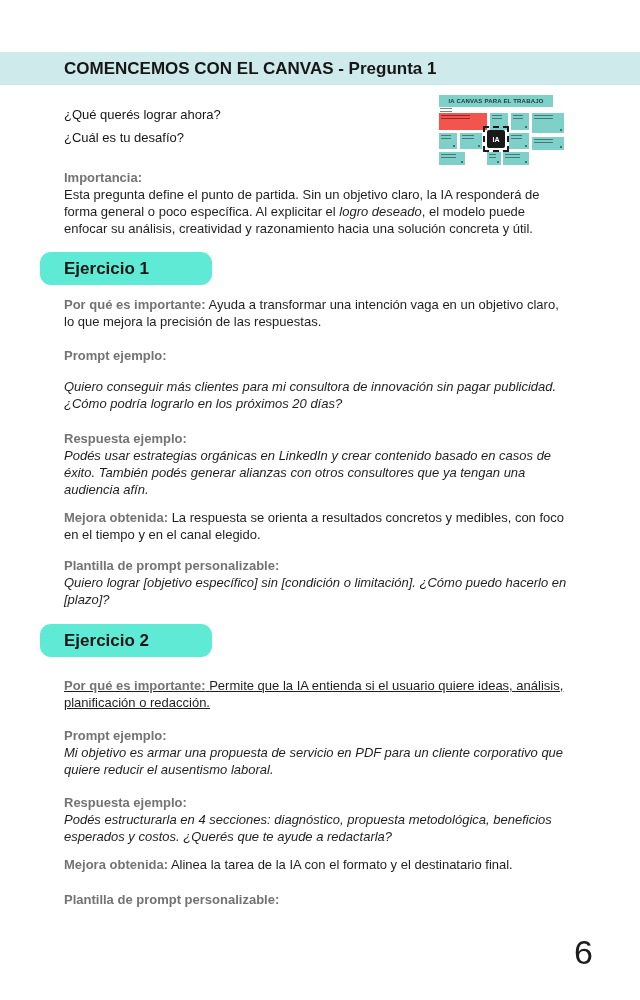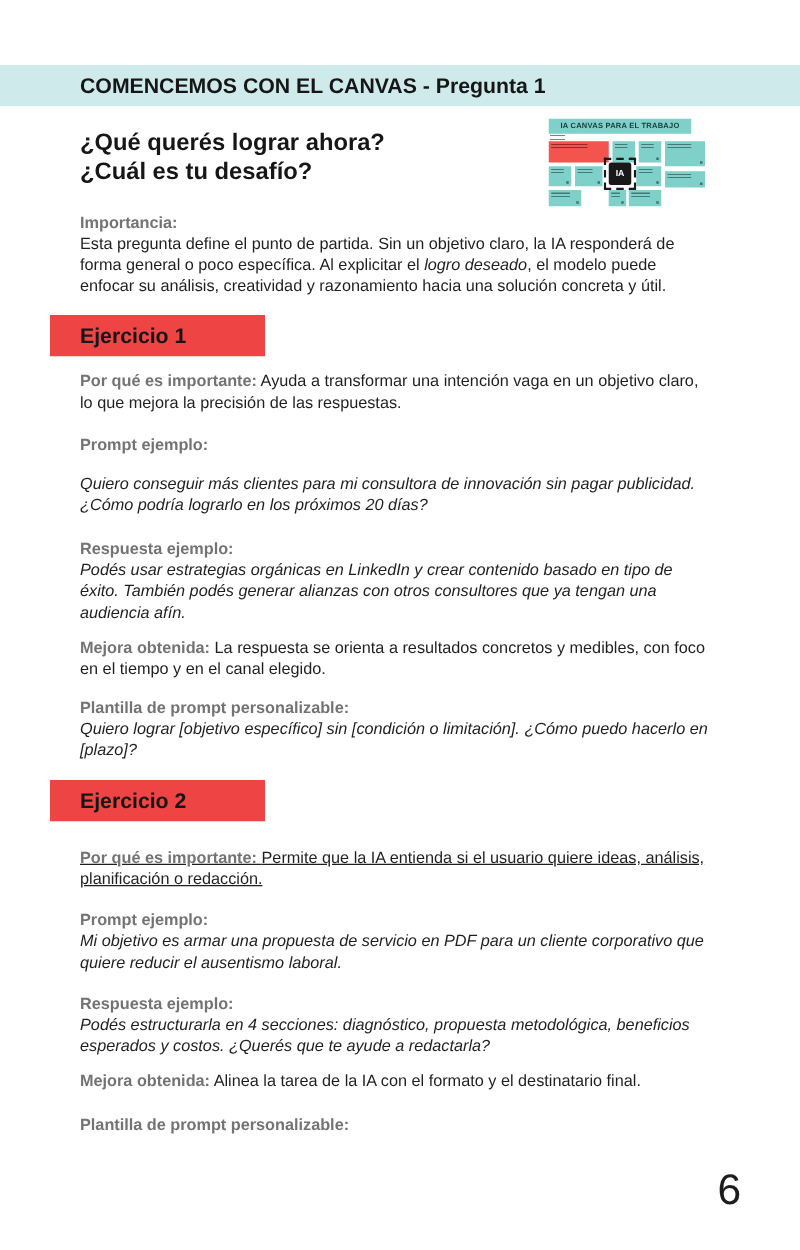--- a/index.html
+++ b/index.html
@@ -16,21 +16,21 @@
   .header-band {
     position:absolute; top:52px; left:0; width:640px; height:33px;
     background:#cfeaea;
     display:flex; align-items:center;
     padding-left:64px;
     font-size:17px; font-weight:bold; color:#161616;
   }
   
   .doc-title {
     position:absolute; top:103px; left:64px; width:360px;
-    font-size:19px; font-weight:bold; line-height:23px; color:#161616;
+    font-size:13px; font-weight:normal; line-height:23px; color:#161616;
   }
   
   .fig {
     position:absolute; left:435px; top:92px; width:133px; height:76px;
     background:#ffffff;
   }
   .fig .bar {
     position:absolute; left:4px; top:3px; width:114px; height:12px;
     background:#7ed0c8;
     display:flex; align-items:center; justify-content:center;
@@ -65,23 +65,23 @@
   
   .content { position:absolute; top:105px; left:64px; width:505px; }
   .content .spacer-title { height:46px; }
   p { font-size:13px; line-height:17px; color:#1f1f1f; }
   .lbl { font-weight:bold; color:#737373; }
   .it { font-style:italic; }
   .m-importancia { margin-top:18px; }
   .band {
     margin-left:-24px; margin-top:15px;
     width:172px; height:33px;
-    background:#ef4444;
+    background:#5eead4;
     display:flex; align-items:center; padding-left:24px;
-    font-size:17px; font-weight:bold; color:#161616;
+    font-size:17px; font-weight:bold; color:#161616;border-radius:11px;
   }
   .band.e2 { margin-top:16px; }
   .m-porque  { margin-top:11px; }
   .m-porque2 { margin-top:20px;text-decoration:underline; }
   .m-promptlbl { margin-top:17px; }
   .m-promptlbl2 { margin-top:16px; }
   .m-prompttxt { margin-top:14px; }
   .m-resplbl { margin-top:18px; }
   .m-resplbl2 { margin-top:16px; }
   .m-mejora { margin-top:11px; }
@@ -134,21 +134,21 @@
     <div class="band">
       <span>Ejercicio 1</span>
     </div>
 
     <p class="m-porque"><span class="lbl">Por qué es importante:</span> <span>Ayuda a transformar una intención vaga en un objetivo claro, lo que mejora la precisión de las respuestas.</span></p>
 
     <p class="m-promptlbl lbl">Prompt ejemplo:</p>
     <p class="m-prompttxt it">Quiero conseguir más clientes para mi consultora de innovación sin pagar publicidad. ¿Cómo podría lograrlo en los próximos 20 días?</p>
 
     <p class="m-resplbl lbl">Respuesta ejemplo:</p>
-    <p class="it">Podés usar estrategias orgánicas en LinkedIn y crear contenido basado en tipo de éxito. También podés generar alianzas con otros consultores que ya tengan una audiencia afín.</p>
+    <p class="it">Podés usar estrategias orgánicas en LinkedIn y crear contenido basado en casos de éxito. También podés generar alianzas con otros consultores que ya tengan una audiencia afín.</p>
 
     <p class="m-mejora"><span class="lbl">Mejora obtenida:</span> <span>La respuesta se orienta a resultados concretos y medibles, con foco en el tiempo y en el canal elegido.</span></p>
 
     <p class="m-plantilla lbl">Plantilla de prompt personalizable:</p>
     <p class="it">Quiero lograr [objetivo específico] sin [condición o limitación]. ¿Cómo puedo hacerlo en [plazo]?</p>
 
     <div class="band e2">
       <span>Ejercicio 2</span>
     </div>
 

